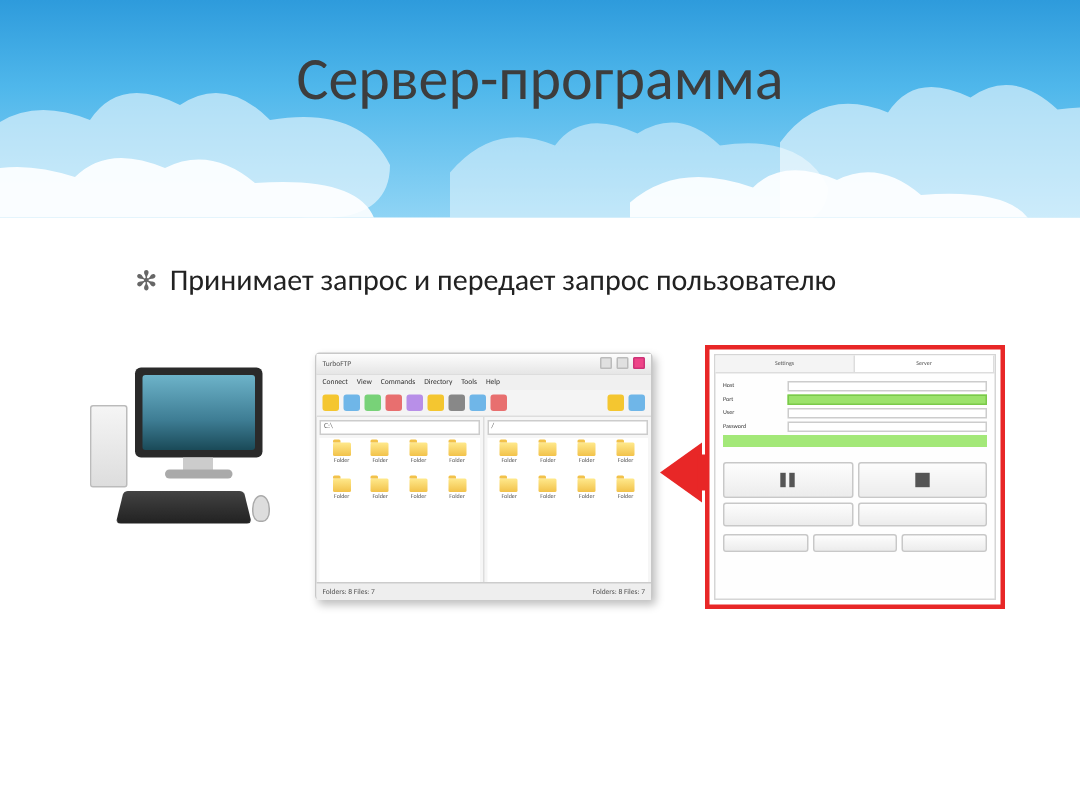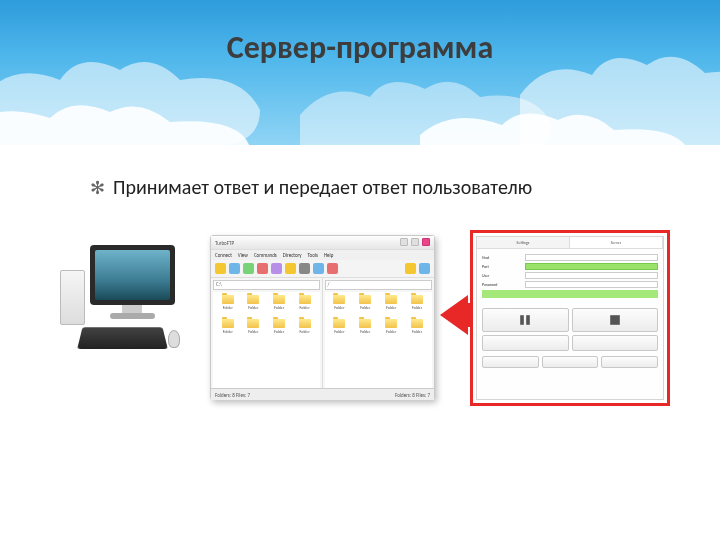--- a/index.html
+++ b/index.html
@@ -18,23 +18,23 @@
     height: 145px;
     background: linear-gradient(#2e9bdc 0%, #4fb7eb 40%, #8fd4f5 100%);
     overflow: hidden;
   }
   .sky svg { position: absolute; top: 0; left: 0; }
   .title {
     position: absolute;
     top: 28px;
     width: 720px;
     text-align: center;
-    font-size: 32px;
+    font-size: 40px;
     color: #3d3d3d;
-    font-weight: 700;
+    font-weight: 400;
   }
   .bullet {
     position: absolute;
     top: 175px;
     left: 90px;
     font-size: 20px;
     color: #222;
   }
   .bullet-star {
     font-family: "Segoe UI Symbol", Arial;
@@ -254,21 +254,21 @@
     <g fill="rgba(255,255,255,0.9)">
       <path d="M-40 130 q35 -30 90 -12 q22 -22 60 -6 q30 -15 60 10 q70 -5 80 25 v15 H-40z"></path>
       <path d="M420 135 q32 -28 82 -10 q20 -20 56 -5 q28 -14 56 10 q65 -5 75 22 v10 H420z"></path>
     </g>
   </svg>
 </div>
 
 <h1 class="title">Сервер-программа</h1>
 
 <div class="bullet">
-  <span class="bullet-star">✻</span><span>Принимает ответ и передает ответ пользователю</span>
+  <span class="bullet-star">✻</span><span>Принимает запрос и передает запрос пользователю</span>
 </div>
 
 <div class="illustration-row">
 
   <div class="computer">
     <div class="tower"></div>
     <div class="monitor">
       <div class="monitor-screen"></div>
     </div>
     <div class="monitor-stand"></div>

